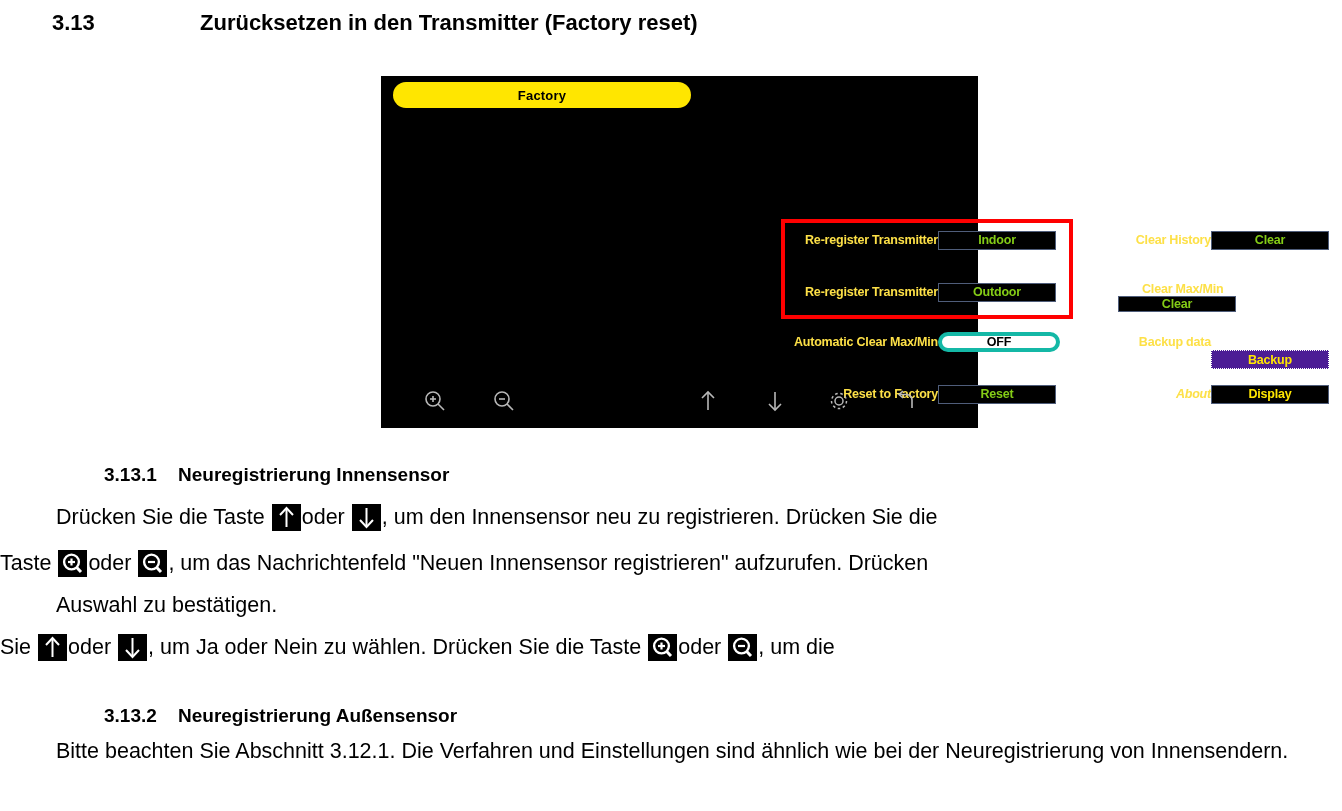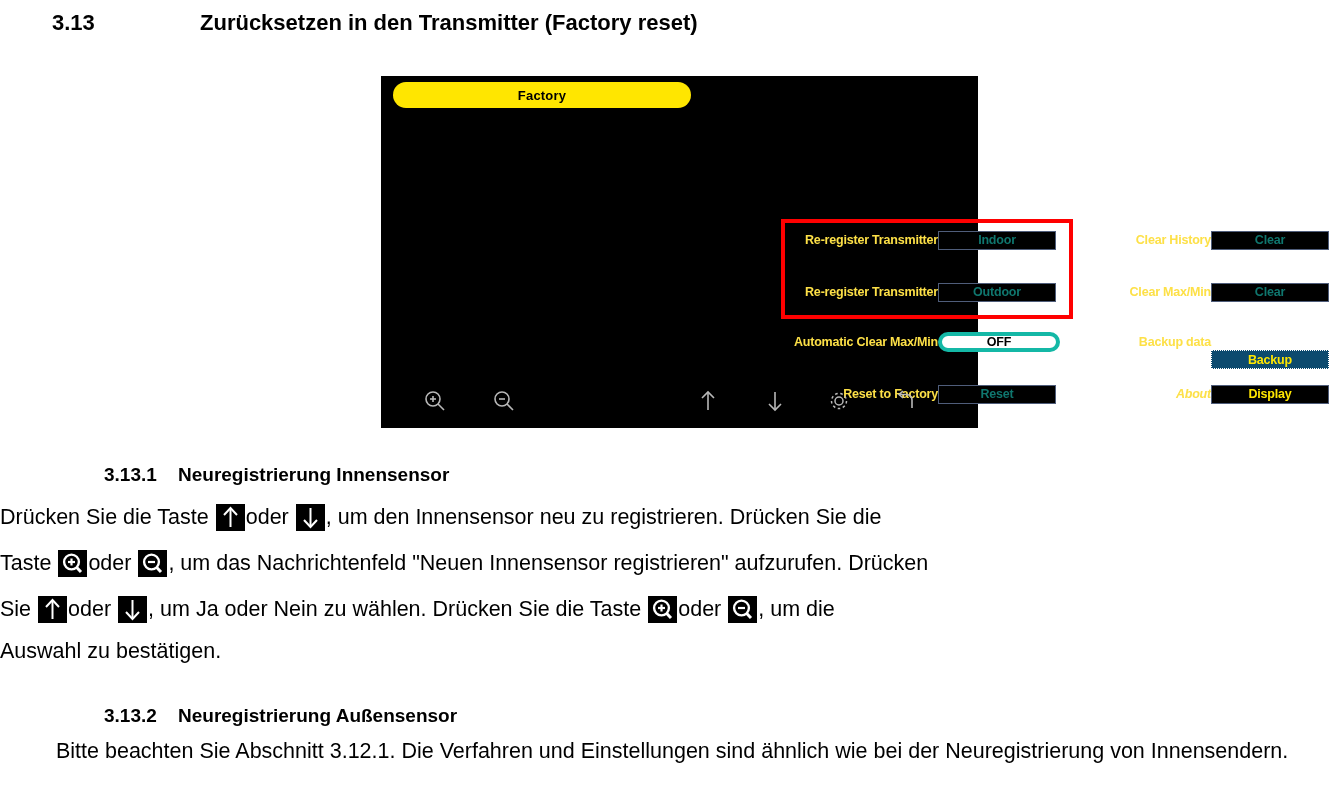--- a/index.html
+++ b/index.html
@@ -69,40 +69,40 @@
     color: #fde047;
     font-size: 12.5px;
     font-weight: bold;
     white-space: nowrap;
     text-align: right;
     letter-spacing: -0.2px;
   }
   .row .val {
     height: 19px;
     border: 1px solid #4f5d7a;
-    color: #0f766e;
+    color: #84cc16;
     font-size: 12.5px;
     font-weight: bold;
     display: flex;
     align-items: center;
     justify-content: center;
     background: #000000;
     letter-spacing: -0.2px;
     box-sizing: border-box;
   }
   .row .val.yellowtext { color: #ffe600; }
   .row .val.pill {
     background: #ffffff;
     color: #000000;
     border: 4px solid #14b8a6;
     border-radius: 10px;
     height: 20px;
   }
   .row .val.selected {
-    background: #0c4a6e;
+    background: #4c1d95;
     color: #ffe600;
     border: 1px dotted #ffffff;
     margin-top: 35px;
   }
 
   
   #row-reg-indoor  { left: 405px; top: 154px; }
   #row-reg-outdoor { left: 405px; top: 206px; }
   #row-auto-clear  { left: 402px; top: 256px; }
   #row-reset       { left: 405px; top: 308px; }
@@ -112,21 +112,21 @@
   #row-auto-clear .lbl  { width: 155px; }
   #row-reset .lbl       { width: 152px; }
 
   #row-reg-indoor .val,
   #row-reg-outdoor .val,
   #row-reset .val { width: 118px; }
   #row-auto-clear .val { width: 122px; }
 
   
   #row-clear-history { left: 748px; top: 154px; }
-  #row-clear-maxmin  { left: 737px; top: 206px; }
+  #row-clear-maxmin  { left: 737px; top: 206px; flex-direction: column; }
   #row-backup        { left: 752px; top: 256px; }
   #row-about         { left: 786px; top: 308px; }
 
   #row-clear-history .lbl { width: 82px; }
   #row-clear-maxmin .lbl  { width: 93px; }
   #row-backup .lbl        { width: 78px; }
   #row-about .lbl         { width: 44px; font-style: italic; }
 
   #row-clear-history .val,
   #row-clear-maxmin .val,
@@ -181,21 +181,21 @@
   .body-text {
     position: absolute;
     font-size: 21.5px;
     line-height: 46px;
     color: #000000;
   }
   #para-1 { left: 0px; top: 494px; width: 1342px; }
   #para-2 { left: 56px; top: 737px; width: 1286px; line-height: 29px; }
 
   #para-1 .ln { display: block; white-space: nowrap; }
-  #para-1 .ln.i1 { }
+  #para-1 .ln.i1 { padding-left: 56px; }
 
   
   .key {
     display: inline-block;
     background: #000000;
     width: 29px;
     height: 27px;
     vertical-align: -7px;
     margin: 0 1px;
     position: relative;
@@ -329,20 +329,22 @@
           <line x1="10" y1="12" x2="17" y2="12" stroke="#ffffff" stroke-width="2.2"></line>
           <line x1="13.5" y1="8.5" x2="13.5" y2="15.5" stroke="#ffffff" stroke-width="2.2"></line>
         </svg></span><span>oder</span>
     <span class="key"><svg width="29" height="27" viewBox="0 0 29 27">
           <circle cx="13.5" cy="12" r="7.4" fill="none" stroke="#ffffff" stroke-width="2.4"></circle>
           <line x1="18.3" y1="17" x2="23" y2="22" stroke="#ffffff" stroke-width="3"></line>
           <line x1="10" y1="12" x2="17" y2="12" stroke="#ffffff" stroke-width="2.2"></line>
         </svg></span><span>, um das Nachrichtenfeld "Neuen Innensensor registrieren" aufzurufen. Drücken</span>
   </span>
 
+  <span class="ln i1" style="line-height:38px;">Auswahl zu bestätigen.</span>
+
   <span class="ln">
     <span>Sie</span>
     <span class="key"><svg width="29" height="27" viewBox="0 0 29 27">
           <line x1="14.5" y1="23" x2="14.5" y2="4" stroke="#ffffff" stroke-width="2"></line>
           <polyline points="8,11 14.5,4 21,11" fill="none" stroke="#ffffff" stroke-width="2"></polyline>
         </svg></span><span>oder</span>
     <span class="key"><svg width="29" height="27" viewBox="0 0 29 27">
           <line x1="14.5" y1="4" x2="14.5" y2="23" stroke="#ffffff" stroke-width="2"></line>
           <polyline points="8,16 14.5,23 21,16" fill="none" stroke="#ffffff" stroke-width="2"></polyline>
         </svg></span><span>, um Ja oder Nein zu wählen. Drücken Sie die Taste</span>
@@ -351,21 +353,19 @@
           <line x1="18.3" y1="17" x2="23" y2="22" stroke="#ffffff" stroke-width="3"></line>
           <line x1="10" y1="12" x2="17" y2="12" stroke="#ffffff" stroke-width="2.2"></line>
           <line x1="13.5" y1="8.5" x2="13.5" y2="15.5" stroke="#ffffff" stroke-width="2.2"></line>
         </svg></span><span>oder</span>
     <span class="key"><svg width="29" height="27" viewBox="0 0 29 27">
           <circle cx="13.5" cy="12" r="7.4" fill="none" stroke="#ffffff" stroke-width="2.4"></circle>
           <line x1="18.3" y1="17" x2="23" y2="22" stroke="#ffffff" stroke-width="3"></line>
           <line x1="10" y1="12" x2="17" y2="12" stroke="#ffffff" stroke-width="2.2"></line>
         </svg></span><span>, um die</span>
   </span>
-
-  <span class="ln i1" style="line-height:38px;">Auswahl zu bestätigen.</span>
 </div>
 
 <div class="sub-heading" id="sub-3132">
   <span class="snum">3.13.2</span><span>Neuregistrierung Außensensor</span>
 </div>
 
 <div class="body-text" id="para-2">Bitte beachten Sie Abschnitt 3.12.1. Die Verfahren und Einstellungen sind ähnlich wie bei der Neuregistrierung von Innensendern.</div>
 
 </body></html>

